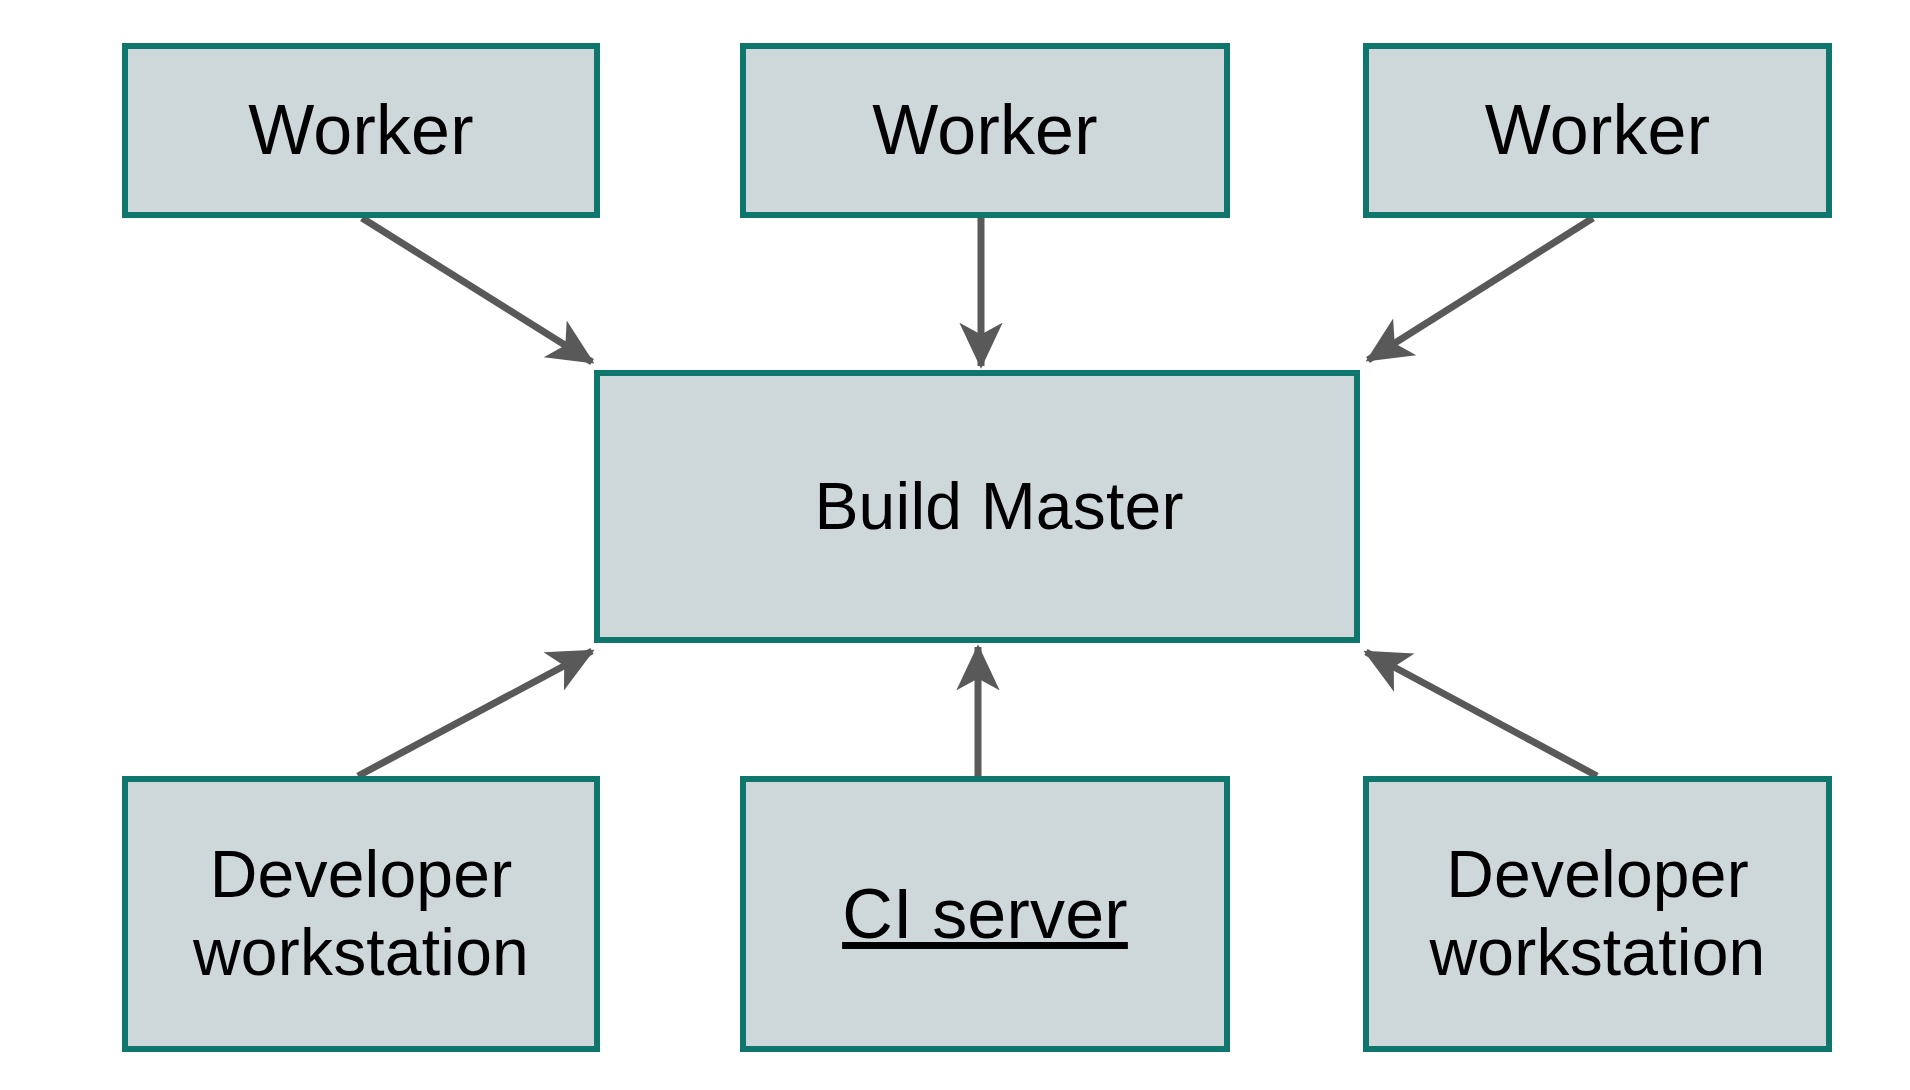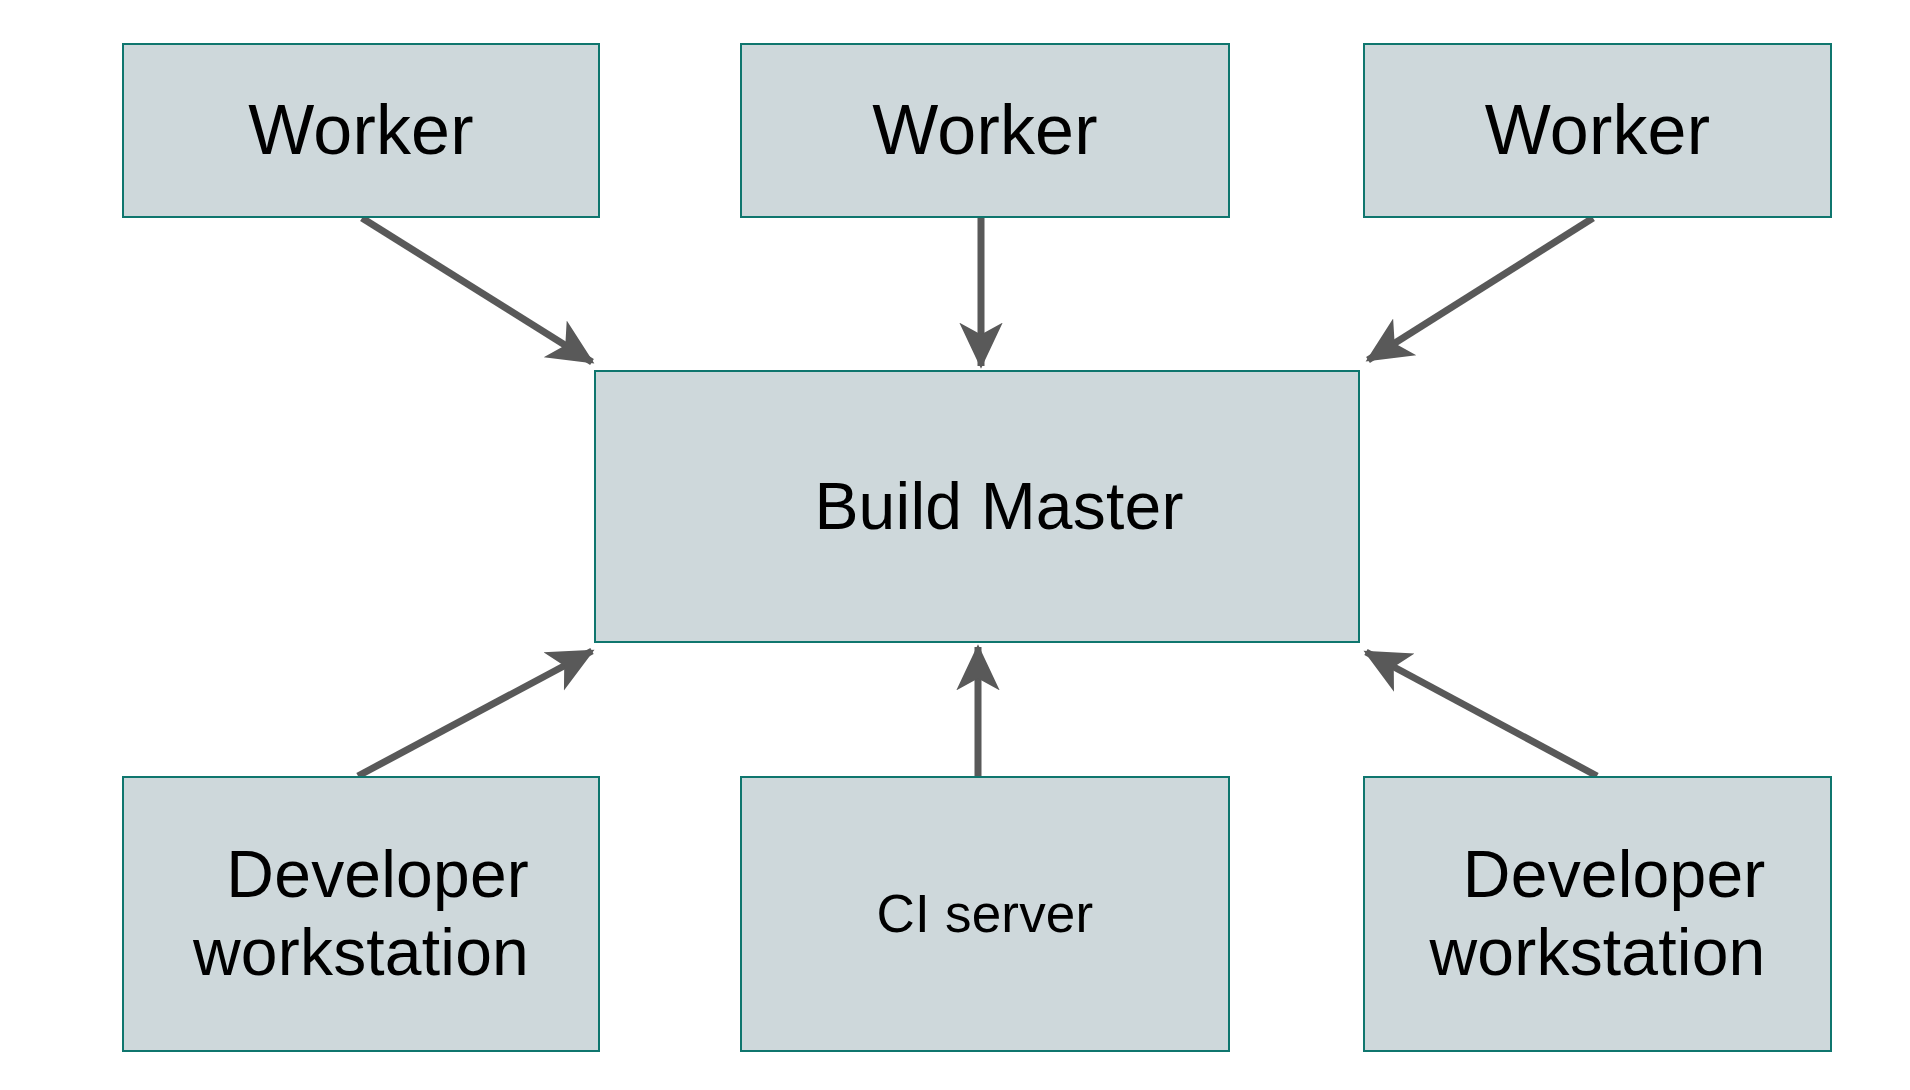--- a/index.html
+++ b/index.html
@@ -23,25 +23,25 @@
     left: 0;
     top: 0;
     width: 1910px;
     height: 1090px;
     pointer-events: none;
   }
   .node {
     position: absolute;
     box-sizing: border-box;
     background: #ced8db;
-    border: 2px solid #0f766e;
+    border: 6px solid #0f766e;
     display: flex;
     align-items: center;
     justify-content: center;
-    text-align: right;
+    text-align: center;
   }
   .node-label {
     color: #000000;
     font-weight: 400;
     line-height: 1.18;
     letter-spacing: 0.2px;
     white-space: pre-line;
     padding: 0 8px;
   }
   
@@ -55,21 +55,21 @@
   
   #node-build-master { left: 594px; top: 370px; width: 766px; height: 273px; padding-left: 44px; }
   #node-build-master .node-label { font-size: 66px; }
 
   
   #node-dev-workstation-1 { left: 122px;  top: 776px; width: 478px; height: 276px; }
   #node-ci-server        { left: 740px;  top: 776px; width: 490px; height: 276px; }
   #node-dev-workstation-2 { left: 1363px; top: 776px; width: 469px; height: 276px; }
   #node-dev-workstation-1 .node-label,
   #node-dev-workstation-2 .node-label { font-size: 66px; }
-  #node-ci-server .node-label { font-size: 53px; }
+  #node-ci-server .node-label { font-size: 70px; text-decoration: underline; }
 </style>
 </head>
 <body>
 
 <div id="canvas">
 
   <svg id="edges" viewBox="0 0 1910 1090" width="1910" height="1090" xmlns="http://www.w3.org/2000/svg">
     <defs>
 
       <marker id="arrowhead" markerWidth="7" markerHeight="7" refX="6.2" refY="3.5" orient="auto" markerUnits="strokeWidth">

